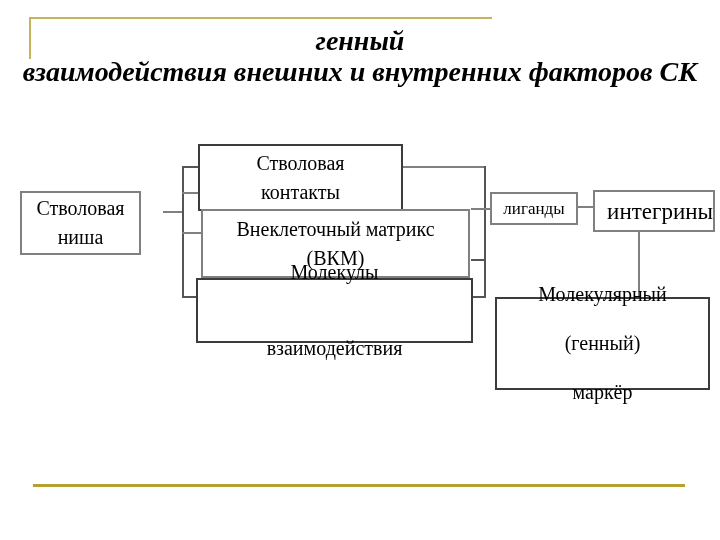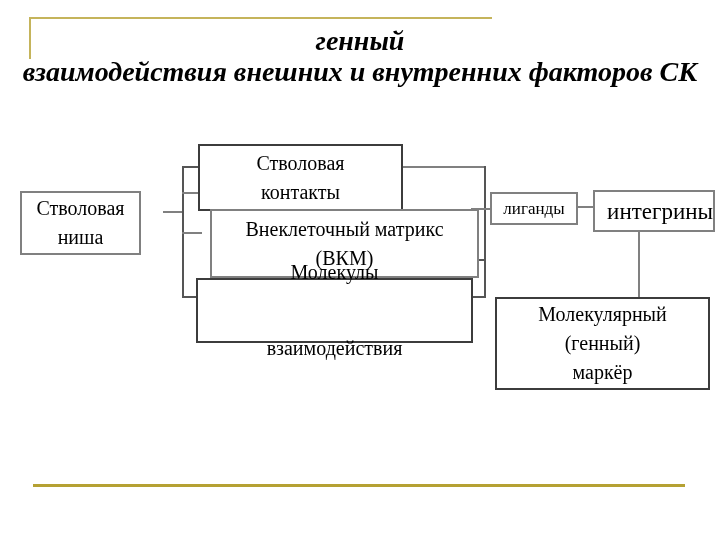--- a/index.html
+++ b/index.html
@@ -48,25 +48,25 @@
     text-align: center;
     font-size: 20px;
     line-height: 29px;
     background: #ffffff;
   }
   .border-dark { border: 2px solid var(--border-dark, #3c3c3c); }
   .border-gray { border: 2px solid var(--border-gray, #808080); }
 
   .box-stem-niche      { left: 20px;  top: 191px; width: 121px; height: 64px; }
   .box-cell-contacts   { left: 198px; top: 144px; width: 205px; height: 67px; }
-  .box-ecm             { left: 210px; top: 209px; width: 269px; height: 69px; }
+  .box-ecm             { left: 201px; top: 209px; width: 269px; height: 69px; }
   .box-microenv        { left: 196px; top: 278px; width: 277px; height: 65px; gap: 47px; }
   .box-ligands         { left: 490px; top: 192px; width: 88px;  height: 33px; font-size: 17px; line-height: 17px; }
   .box-integrins       { left: 593px; top: 190px; width: 122px; height: 42px; font-size: 23px; line-height: 23px; align-items: flex-end; }
-  .box-marker          { left: 495px; top: 297px; width: 215px; height: 93px; }
+  .box-marker          { left: 495px; top: 297px; width: 215px; height: 93px; gap: 20px; }
 
   
   .conn { position: absolute; }
   .conn-gray { background: var(--connector-gray, #808080); }
   .conn-dark { background: var(--connector-dark, #555555); }
 
   .c-niche-bracket        { left: 163px; top: 211px; width: 20px; height: 2px; }
   .c-bracket-left-vert    { left: 182px; top: 166px; width: 2px;  height: 132px; }
   .c-bracket-left-top     { left: 182px; top: 166px; width: 16px; height: 2px; }
   .c-bracket-left-a       { left: 182px; top: 192px; width: 16px; height: 2px; }

